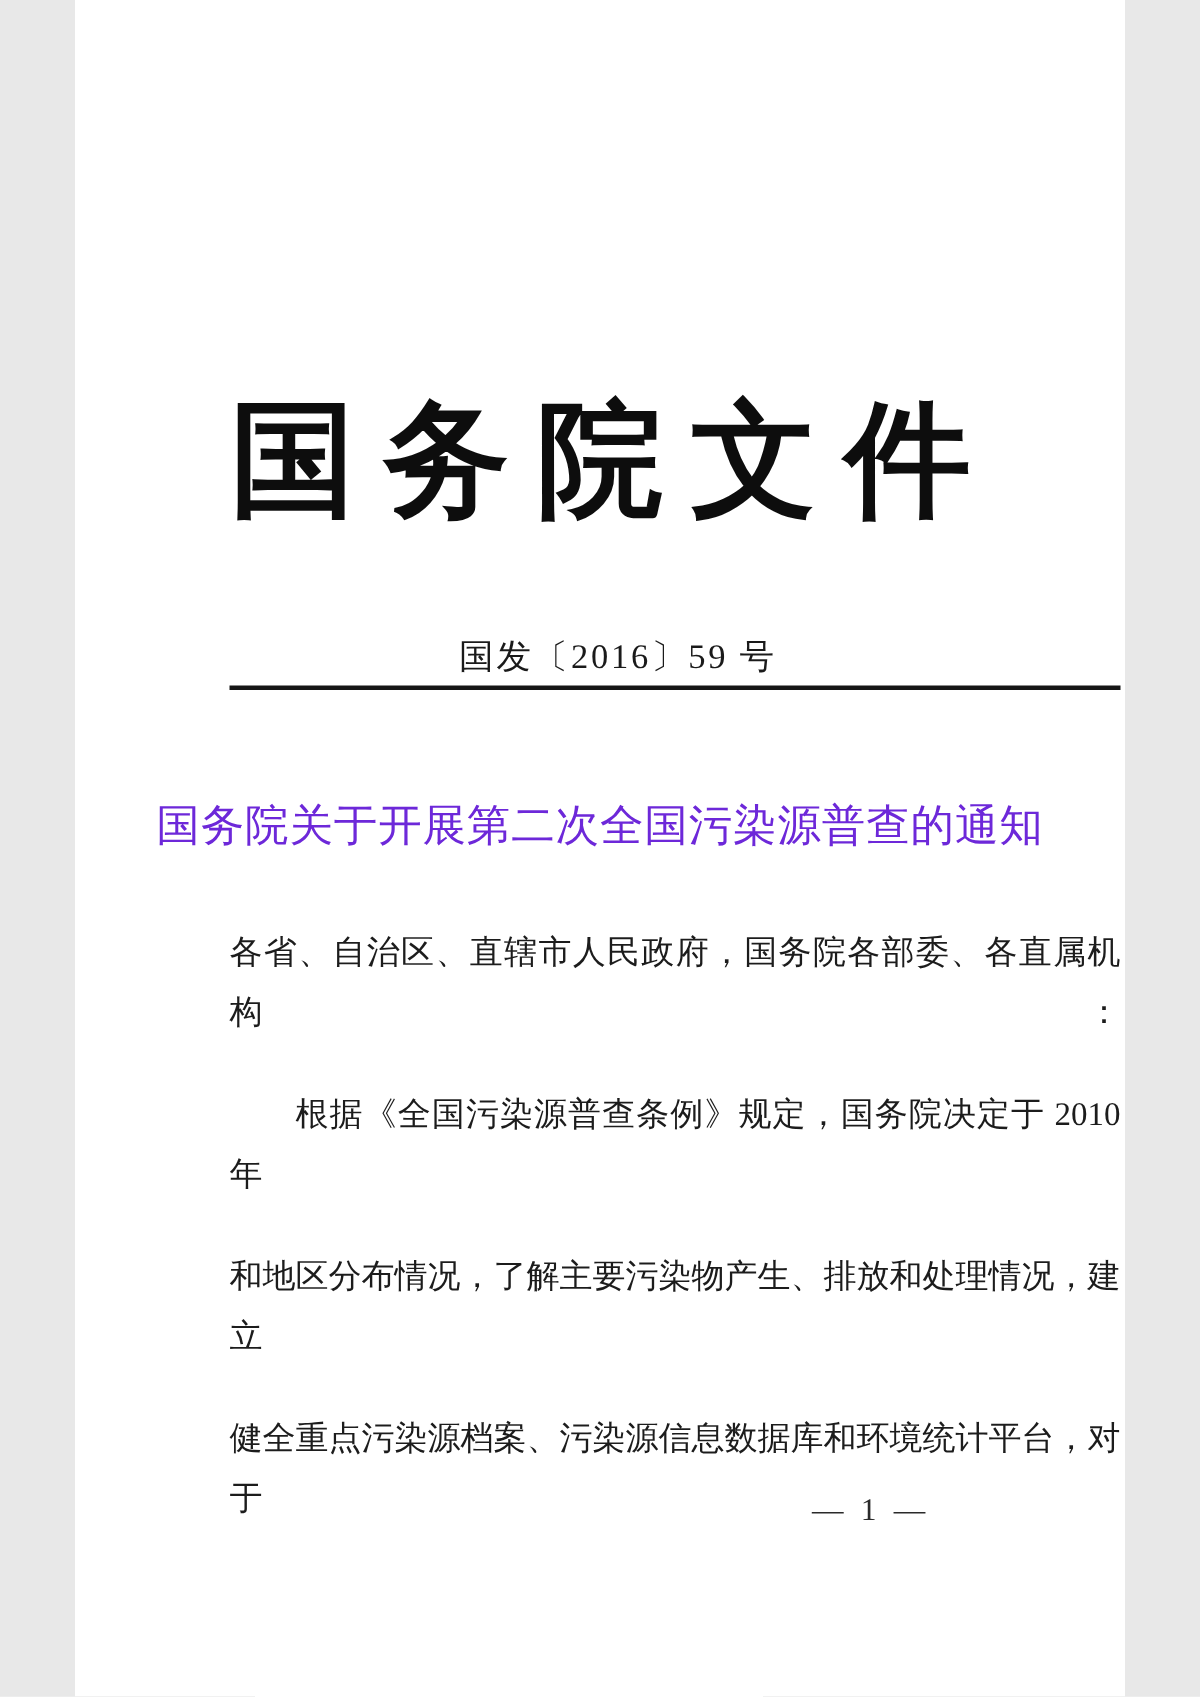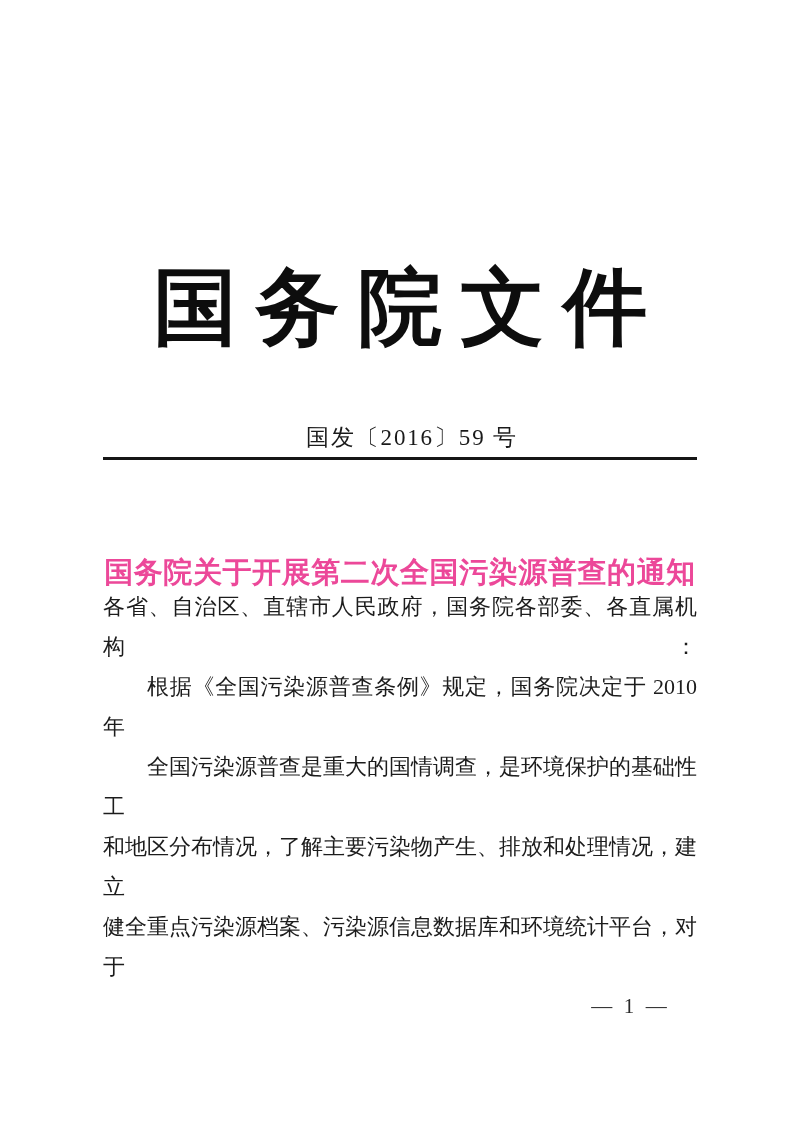--- a/index.html
+++ b/index.html
@@ -1,19 +1,19 @@
 <!DOCTYPE html>
 <html><head>
 <meta charset="utf-8">
 <style>
   * { margin: 0; padding: 0; box-sizing: border-box; }
   html, body { background: #e8e8e8; }
   .page {
     position: relative;
-    width: 800px;
+    width: 700px;
     height: 1131px;
     margin: 0 auto;
     background: #ffffff;
     font-family: "Liberation Serif", "DejaVu Serif", serif;
     color: #1a1a1a;
     overflow: hidden;
   }
   .doc-title {
     position: absolute;
     top: 262px;
@@ -41,43 +41,44 @@
   .header-rule {
     position: absolute;
     top: 457px;
     left: 103px;
     width: 594px;
     height: 3px;
     background: #161616;
   }
   .notice-heading {
     position: absolute;
-    top: 553px;
+    top: 531px;
     left: 0;
     width: 100%;
     text-align: center;
     font-size: 29px;
-    font-weight: bold;
+    font-weight: normal;
     letter-spacing: 0.02em;
-    color: #ec4899;
+    color: #6d28d9;
     white-space: nowrap;
   }
   .body-text {
     position: absolute;
     top: 587px;
     left: 103px;
     width: 594px;
     font-size: 22px;
     line-height: 40px;
     color: #1c1c1c;
   }
   .line { width: 100%; }
   .line.justify {
     text-align: justify;
     text-align-last: justify;
+    margin-top: 28px;
   }
   .line.indent { text-indent: 2em; }
   .line.bold { font-weight: bold; color: #111111; }
   .page-footer {
     position: absolute;
     top: 994px;
     left: 0;
     width: 100%;
     text-align: right;
     padding-right: 130px;
@@ -95,21 +96,20 @@
 
   <div class="doc-number">国发〔2016〕59 号</div>
 
   <div class="header-rule"></div>
 
   <div class="notice-heading">国务院关于开展第二次全国污染源普查的通知</div>
 
   <div class="body-text">
     <div class="line justify">各省、自治区、直辖市人民政府，国务院各部委、各直属机构：</div>
     <div class="line indent justify">根据《全国污染源普查条例》规定，国务院决定于 2010 年</div>
-    <div class="line indent justify">全国污染源普查是重大的国情调查，是环境保护的基础性工</div>
     <div class="line justify">和地区分布情况，了解主要污染物产生、排放和处理情况，建立</div>
     <div class="line justify">健全重点污染源档案、污染源信息数据库和环境统计平台，对于</div>
 
   </div>
 
   <div class="page-footer">— 1 —</div>
 
 </div>
 
 </body></html>

